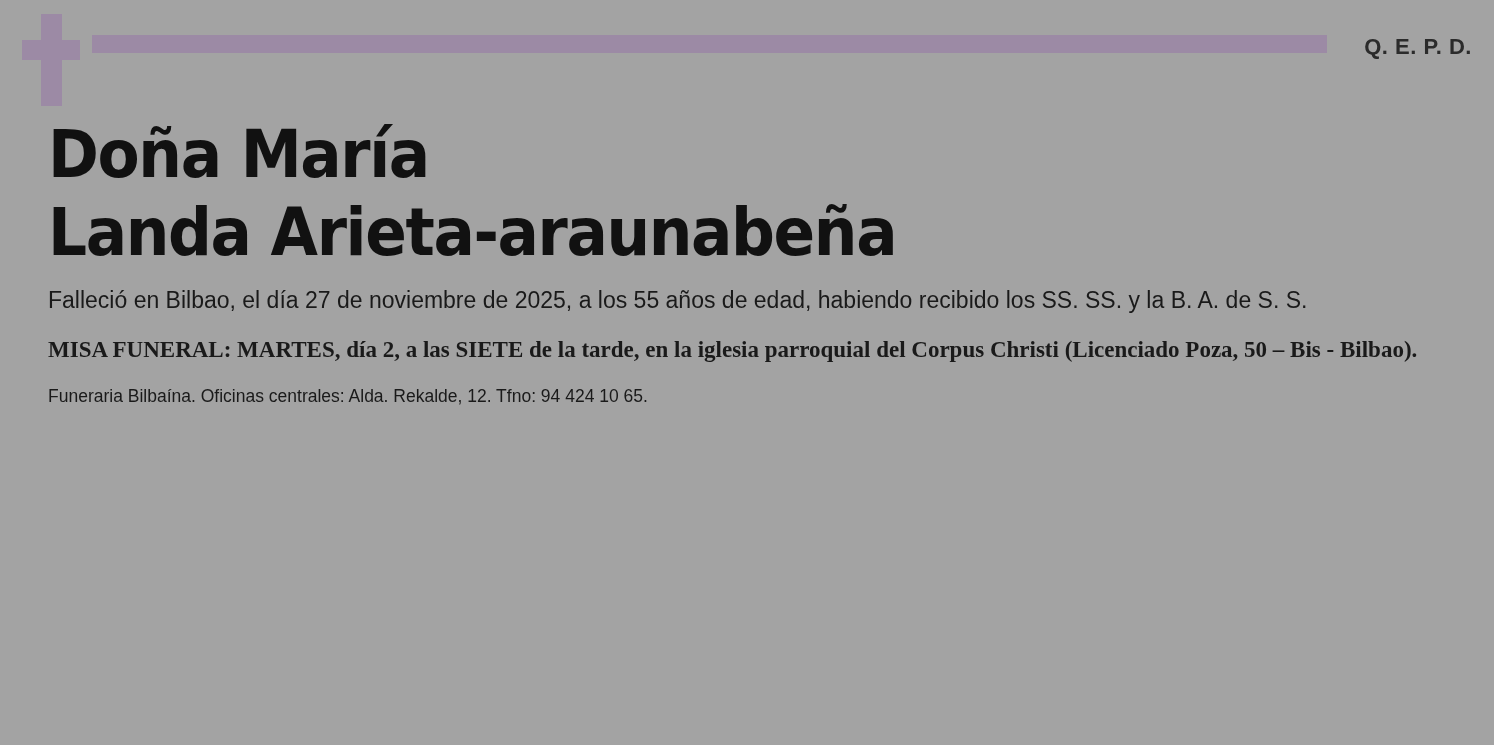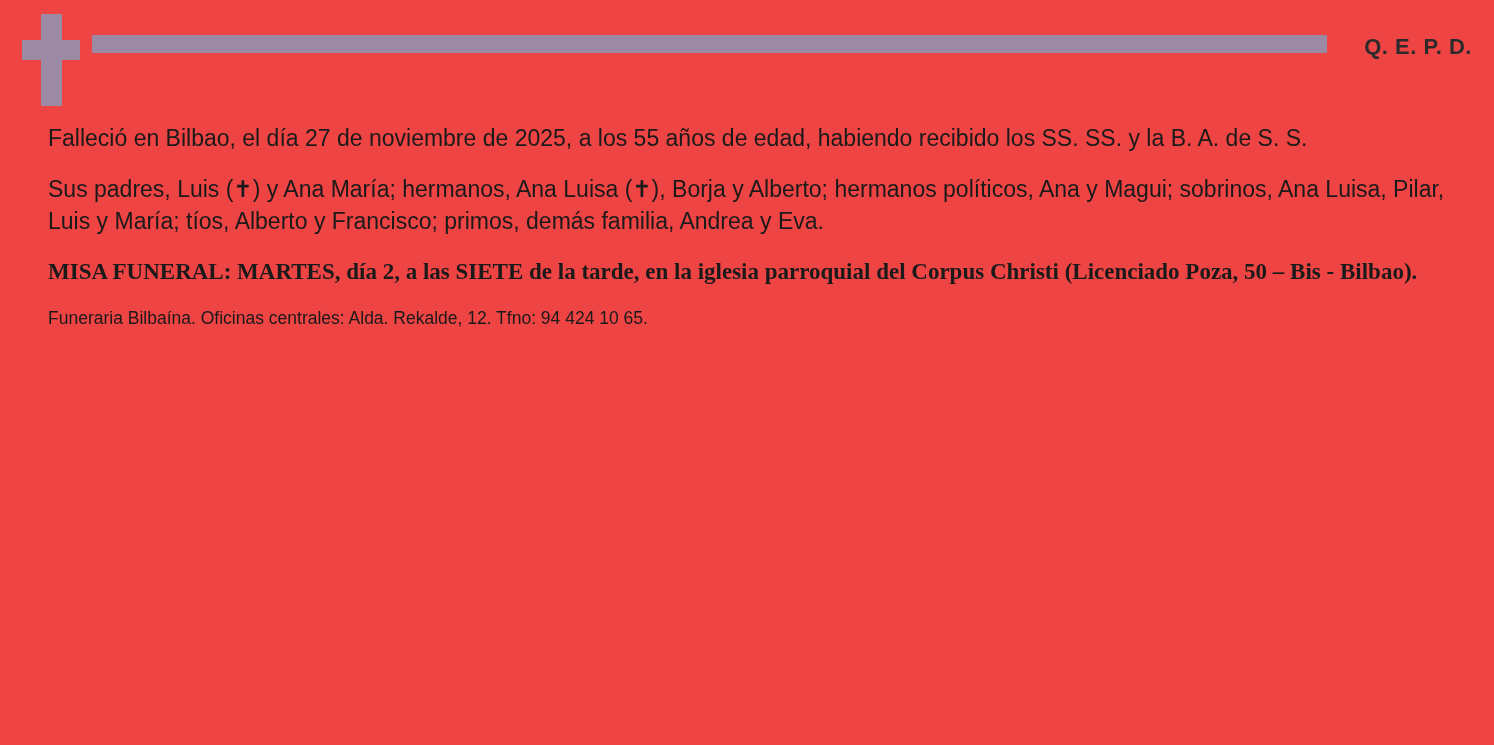--- a/index.html
+++ b/index.html
@@ -11,21 +11,21 @@
     height: 745px;
     background: #f2f2f2;
     font-family: "Liberation Sans", sans-serif;
     color: #1a1a1a;
     overflow: hidden;
   }
   .obituary {
     position: relative;
     width: 1494px;
     height: 745px;
-    background: #ef4444;
+    background: #a3a3a3;
     box-sizing: border-box;
     padding: 0;
   }
   
   .header {
     position: relative;
     height: 110px;
     display: flex;
     align-items: flex-start;
   }
@@ -116,22 +116,25 @@
 
   <div class="header">
     <div class="cross">
       <div class="v"></div>
       <div class="h"></div>
     </div>
     <div class="rule"></div>
     <div class="qepd">Q. E. P. D.</div>
   </div>
 
+  <div class="name-block">
+    <div class="name-line">Doña María</div>
+    <div class="name-line">Landa Arieta-araunabeña</div>
+  </div>
 
   <div class="body-block">
     <p class="para">Falleció en Bilbao, el día 27 de noviembre de 2025, a los 55 años de edad, habiendo recibido los SS. SS. y la B. A. de S. S.</p>
-    <p class="para">Sus padres, Luis (✝) y Ana María; hermanos, Ana Luisa (✝), Borja y Alberto; hermanos políticos, Ana y Magui; sobrinos, Ana Luisa, Pilar, Luis y María; tíos, Alberto y Francisco; primos, demás familia, Andrea y Eva.</p>
     <p class="para bold">MISA FUNERAL: MARTES, día 2, a las SIETE de la tarde, en la iglesia parroquial del Corpus Christi (Licenciado Poza, 50 – Bis - Bilbao).</p>
   </div>
 
   <div class="footer">Funeraria Bilbaína. Oficinas centrales: Alda. Rekalde, 12. Tfno: 94 424 10 65.</div>
 
 </div>
 
 </body></html>

